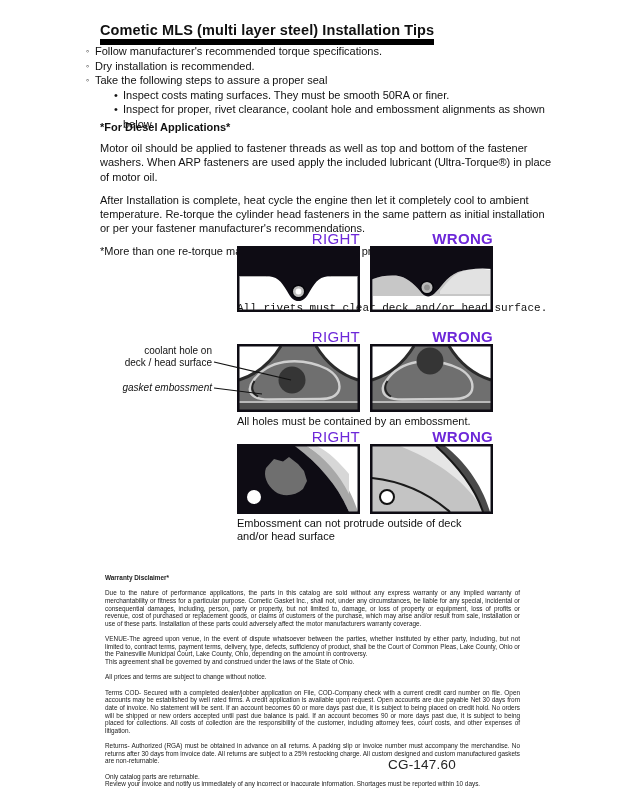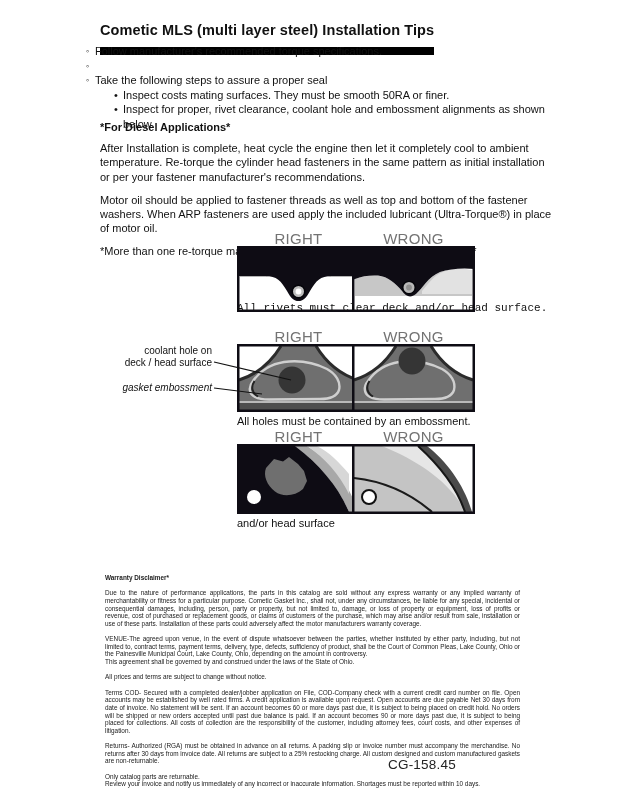--- a/index.html
+++ b/index.html
@@ -6,44 +6,44 @@
   body{
     width:618px;height:800px;background:#ffffff;color:#111;
     font-family:"Liberation Sans","DejaVu Sans",sans-serif;
     position:relative;overflow:hidden;
   }
   .abs{position:absolute;}
 
   
   .title{
     left:100px;top:22px;font-size:14.5px;font-weight:bold;
-    border-bottom:8px solid #000000;padding-bottom:9px;letter-spacing:.1px;
+    border-bottom:6px solid #000000;padding-bottom:1px;letter-spacing:.1px;
     white-space:nowrap;
   }
   .bullets{left:86px;top:44px;width:470px;font-size:11px;line-height:14.6px;}
   .b-item{display:flex;}
   .b-item .marker{width:9px;flex:0 0 9px;font-size:9px;line-height:14.6px;}
   .b-sub{margin-left:28px;}
   .b-sub .marker{font-size:11px;}
 
   
   .diesel{left:100px;top:120px;width:452px;font-size:11px;line-height:14.2px;}
   .diesel h2{font-size:11px;font-weight:bold;margin:0 0 7px 0;}
   .diesel p{margin:0 0 9px 0;}
 
   
-  .dg-label{width:123px;text-align:center;font-size:15px;color:#737373;letter-spacing:.3px;}
+  .dg-label{width:123px;text-align:right;font-size:15px;color:#6d28d9;letter-spacing:.3px;}
   .dg-box{width:123px;}
   .dg-box svg{display:block;}
   .caption{font-size:11px;line-height:12.8px;color:#111;}
   .side-label{width:132px;text-align:right;font-size:10px;line-height:11.8px;color:#111;}
   .leader{left:0;top:0;pointer-events:none;}
 
   
-  .colL{left:237px;} .colR{left:352px;}
+  .colL{left:237px;} .colR{left:370px;font-weight:bold;}
   .row1-label{top:230px;} .row1-box{top:246px;}
   .row2-label{top:328px;} .row2-box{top:344px;}
   .row3-label{top:428px;} .row3-box{top:444px;}
   .caption1{left:237px;top:302px;font-family:Liberation Mono, monospace;}
   .caption2{left:237px;top:415px;}
   .caption3{left:237px;top:517px;width:230px;}
   .lbl-coolant{left:80px;top:345px;}
   .lbl-emboss{left:80px;top:382px;font-style:italic;}
 
   
@@ -59,39 +59,40 @@
 
 <div class="abs title">Cometic MLS (multi layer steel) Installation Tips</div>
 
 <div class="abs bullets">
   <div class="b-item">
     <span class="marker">◦</span>
     <span>Follow manufacturer's recommended torque specifications.</span>
   </div>
   <div class="b-item">
     <span class="marker">◦</span>
+    <span>Dry installation is recommended.</span>
   </div>
   <div class="b-item">
     <span class="marker">◦</span>
     <span>Take the following steps to assure a proper seal</span>
   </div>
   <div class="b-item b-sub">
     <span class="marker">•</span>
     <span>Inspect costs mating surfaces.  They must be smooth 50RA or finer.</span>
   </div>
   <div class="b-item b-sub">
     <span class="marker">•</span>
     <span>Inspect for proper, rivet clearance, coolant hole and embossment alignments as shown below.</span>
   </div>
 </div>
 
 <div class="abs diesel">
   <h2>*For Diesel Applications*</h2>
+  <p>Motor oil should be applied to fastener threads as well as top and bottom of the fastener washers. When ARP fasteners are used apply the included lubricant (Ultra-Torque®) in place of motor oil.</p>
   <p>After Installation is complete, heat cycle the engine then let it completely cool to ambient temperature. Re-torque the cylinder head fasteners in the same pattern as initial installation or per your fastener manufacturer's recommendations.</p>
-  <p>Motor oil should be applied to fastener threads as well as top and bottom of the fastener washers. When ARP fasteners are used apply the included lubricant (Ultra-Torque®) in place of motor oil.</p>
   <p>*More than one re-torque may be required to achieve proper fastener stretch*</p>
 </div>
 
 <div class="abs dg-label colL row1-label">RIGHT</div>
 <div class="abs dg-label colR row1-label">WRONG</div>
 
 <div class="abs dg-box colL row1-box">
   <svg width="123" height="66" viewBox="0 0 123 66">
     <rect x="0" y="0" width="123" height="66" fill="#ffffff"></rect>
     <path d="M3,31 L3,25 C13,26.5 24,28.8 34,31 Z" fill="#b4b4b4"></path>
@@ -182,33 +183,34 @@
     <path d="M30,2 H66 C86,20 100,38 109,60 C92,34 64,16 30,2 Z" fill="#e6e6e6"></path>
     <path d="M66,2 C88,22 105,44 113,68 L120,68 C112,40 94,17 75,2 Z" fill="#4a4a4a"></path>
     <path d="M66,2 C88,22 105,44 113,68" stroke="#161616" stroke-width="2" fill="none"></path>
     <path d="M2,34 C30,37 58,49 80,68" stroke="#1a1a1a" stroke-width="2.2" fill="none"></path>
     <circle cx="17" cy="53" r="7" fill="#ffffff" stroke="#111111" stroke-width="2"></circle>
     <rect x="1.25" y="1.25" width="120.5" height="67.5" fill="none" stroke="#0e0c14" stroke-width="2.5"></rect>
   </svg>
 </div>
 
 <div class="abs caption caption3">
+  <div>Embossment can not protrude outside of deck</div>
   <div>and/or head surface</div>
 </div>
 
 <svg class="abs leader" width="618" height="800" viewBox="0 0 618 800">
   <line x1="214" y1="362" x2="291" y2="380" stroke="#111" stroke-width="1.1"></line>
   <line x1="214" y1="388" x2="262" y2="394" stroke="#111" stroke-width="1.1"></line>
 </svg>
 
 <div class="abs disclaimer">
   <p class="dh">Warranty Disclaimer*</p>
   <p>Due to the nature of performance applications, the parts in this catalog are sold without any express warranty or any implied warranty of merchantability or fitness for a particular purpose.  Cometic Gasket Inc., shall not, under any circumstances, be liable for any special, incidental or consequential damages, including, person, party or property, but not limited to, damage, or loss of property or equipment, loss of profits or revenue, cost of purchased or replacement goods, or claims of customers of the purchase, which may arise and/or result from sale, installation or use of these parts.  Installation of these parts could adversely affect the motor manufacturers warranty coverage.</p>
   <p class="tight">VENUE-The agreed upon venue, in the event of dispute whatsoever between the parties, whether instituted by either party, including, but not limited to, contract terms, payment terms, delivery, type, defects, sufficiency of product, shall be the Court of Common Pleas, Lake County, Ohio or the Painesville Municipal Court, Lake County, Ohio, depending on the amount in controversy.</p>
   <p>This agreement shall be governed by and construed under the laws of the State of Ohio.</p>
   <p>All prices and terms are subject to change without notice.</p>
   <p>Terms COD- Secured with a completed dealer/jobber application on File, COD-Company check with a current credit card number on file.  Open accounts may be established by well rated firms.  A credit application is available upon request.  Open accounts are due payable Net 30 days from date of invoice.  No statement will be sent.  If an account becomes 60 or more days past due, it is subject to being placed on credit hold.  No orders will be shipped or new orders accepted until past due balance is paid.  If an account becomes 90 or more days past due, it is subject to being placed for collections.  All costs of collection are the responsibility of the customer, including attorney fees, court costs, and other expenses of litigation.</p>
   <p>Returns- Authorized (RGA) must be obtained in advance on all returns.  A packing slip or invoice number must accompany the merchandise.  No returns after 30 days from invoice date.  All returns are subject to a 25% restocking charge.  All custom designed and custom manufactured gaskets are non-returnable.</p>
   <p class="tight">Only catalog parts are returnable.</p>
   <p class="tight">Review your invoice and notify us immediately of any incorrect or inaccurate information.  Shortages must be reported within 10 days.</p>
 </div>
 
-<div class="abs footer-code">CG-158.45</div>
+<div class="abs footer-code">CG-147.60</div>
 
 </body></html>

